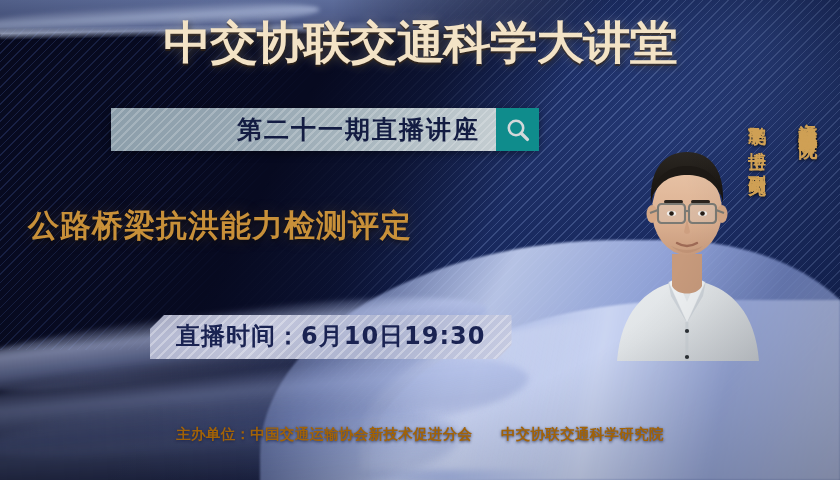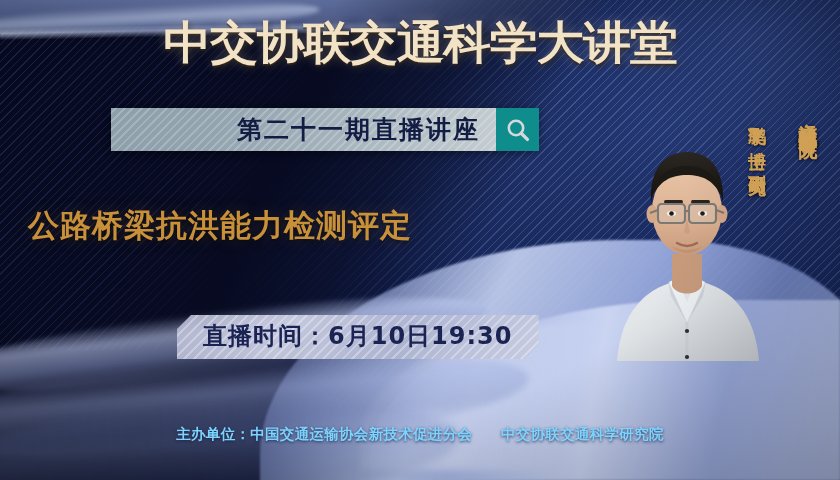--- a/index.html
+++ b/index.html
@@ -218,21 +218,20 @@
   }
 
   
   .date-pill {
     position: absolute; left: 150px; top: 315px;
     padding: 9px 26px 11px 26px;
     background: linear-gradient(112deg, rgba(186,190,214,.88) 0%, rgba(205,208,228,.92) 30%, rgba(178,184,210,.88) 62%, rgba(198,202,224,.9) 100%);
     clip-path: polygon(14px 0, 100% 0, 100% calc(100% - 14px), calc(100% - 14px) 100%, 0 100%, 0 14px);
     box-shadow: 0 3px 10px rgba(0,0,0,.4);
     overflow: hidden;
-    margin-left: 27px;
   }
   .date-pill::after {
     content: ""; position: absolute; inset: 0;
     background-image: repeating-linear-gradient(
       -45deg,
       rgba(255,255,255,0) 0px, rgba(255,255,255,0) 5px,
       rgba(255,255,255,.30) 5px, rgba(255,255,255,.30) 7px);
     pointer-events: none;
   }
   .date-text {
@@ -245,21 +244,21 @@
     white-space: nowrap;
   }
 
   
   .footer {
     position: absolute; left: 0; right: 0; top: 427px;
     text-align: center;
     font-size: 14.5px; line-height: 1;
     font-weight: bold;
     letter-spacing: .3px;
-    color: #7dd3fc;
+    color: #a16207;
     font-family: "DejaVu Sans", sans-serif;
     text-shadow: 0 1px 3px rgba(20,30,70,.8);
   }
   .footer .gap { display: inline-block; width: 18px; }
 
   
   .photo {
     position: absolute; left: 611px; top: 126px;
     width: 152px; height: 235px;
     overflow: hidden;

